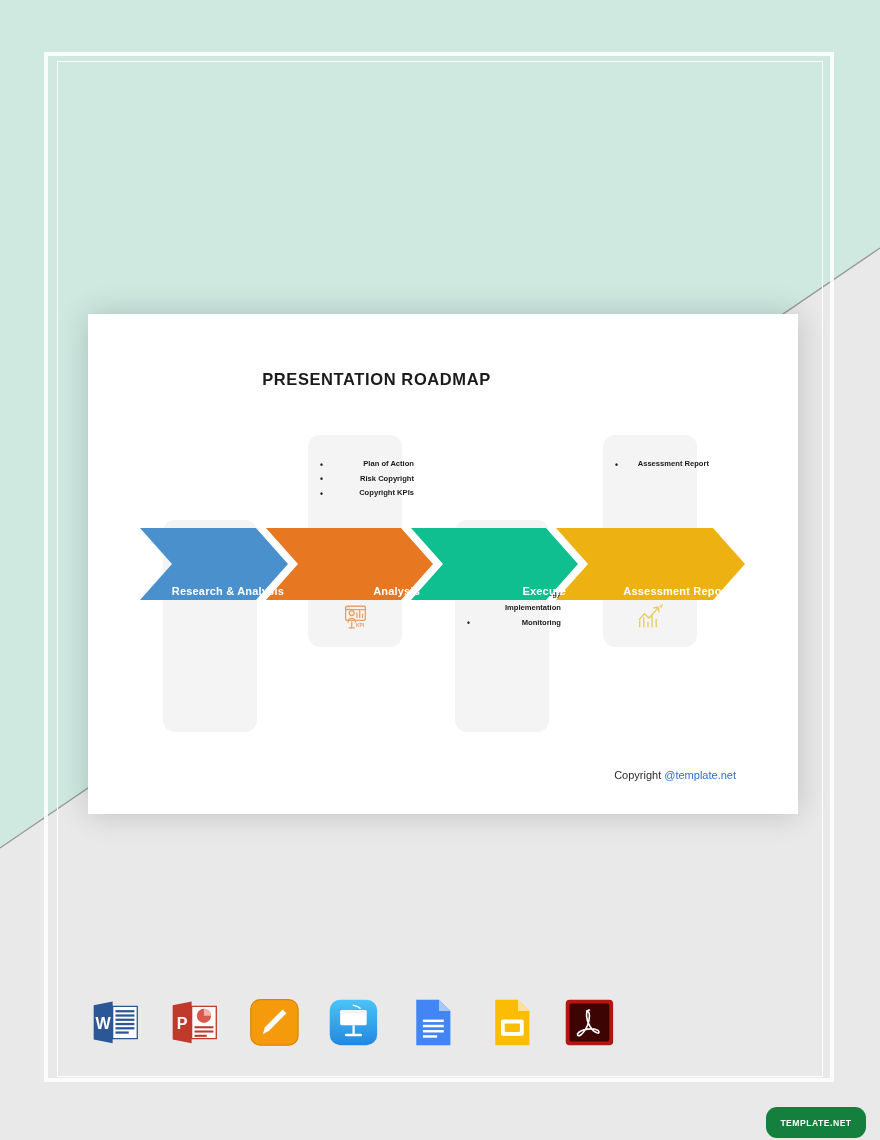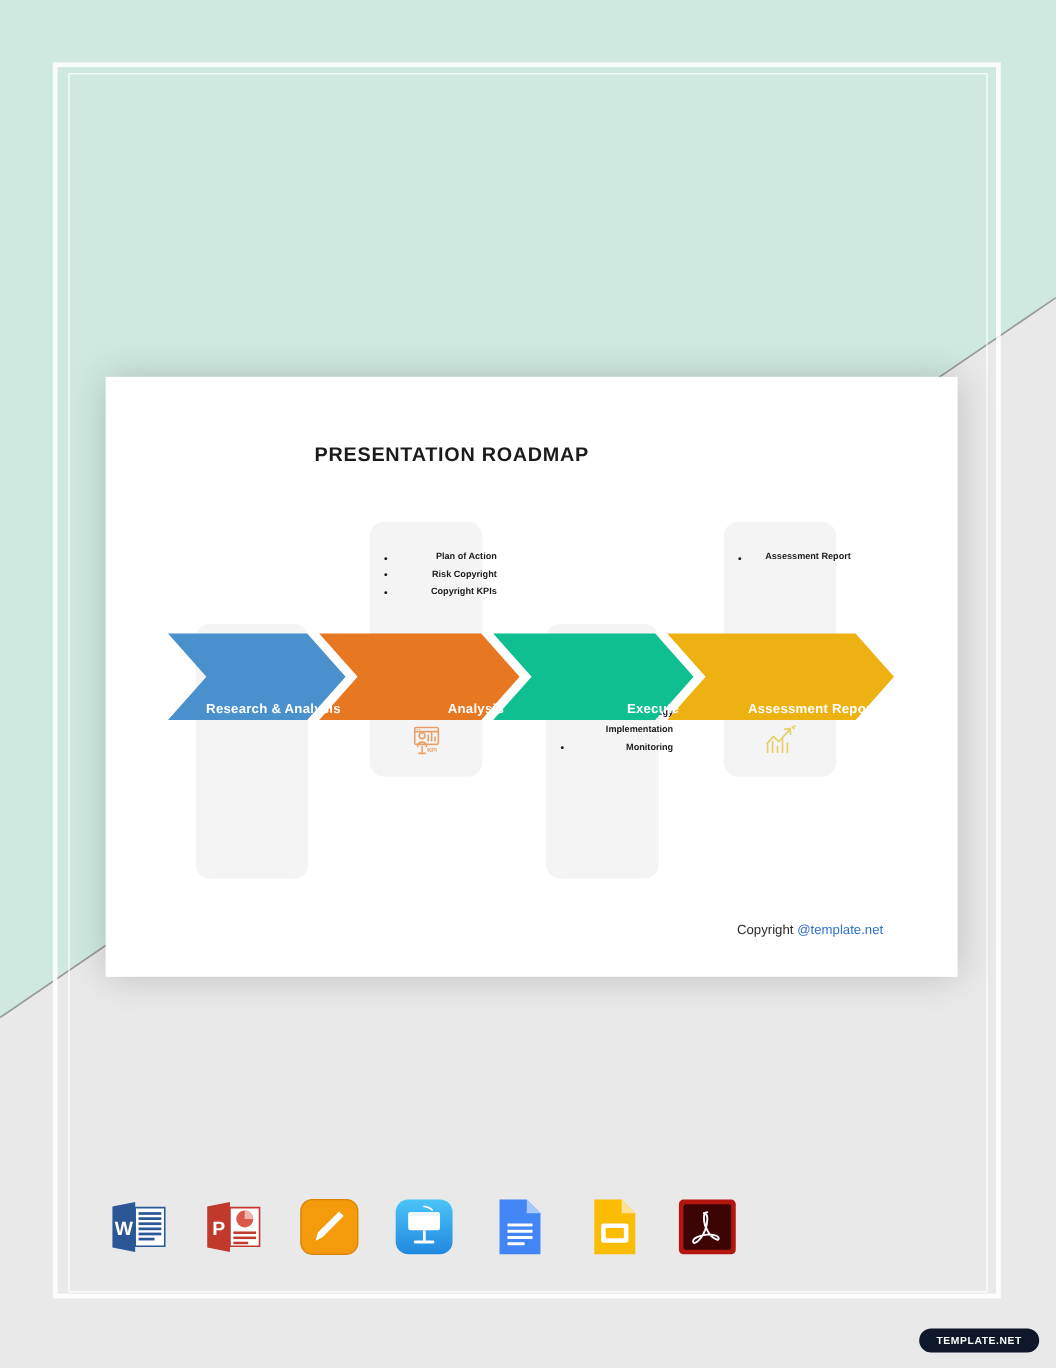--- a/index.html
+++ b/index.html
@@ -174,23 +174,23 @@
   }
   .app-icon { width: 60px; height: 60px; }
   .app-icon svg { display: block; }
 
   
   #watermark {
     position: absolute;
     left: 766px;
     top: 1107px;
     width: 100px;
-    height: 20px;
+    height: 31px;
     border-radius: 11px;
-    background: #0f172a;
+    background: #15803d;
     color: #ffffff;
     font-size: 8.6px;
     font-weight: bold;
     letter-spacing: .5px;
     display: flex;
     align-items: center;
     justify-content: center;
   }
 </style>
 </head>

